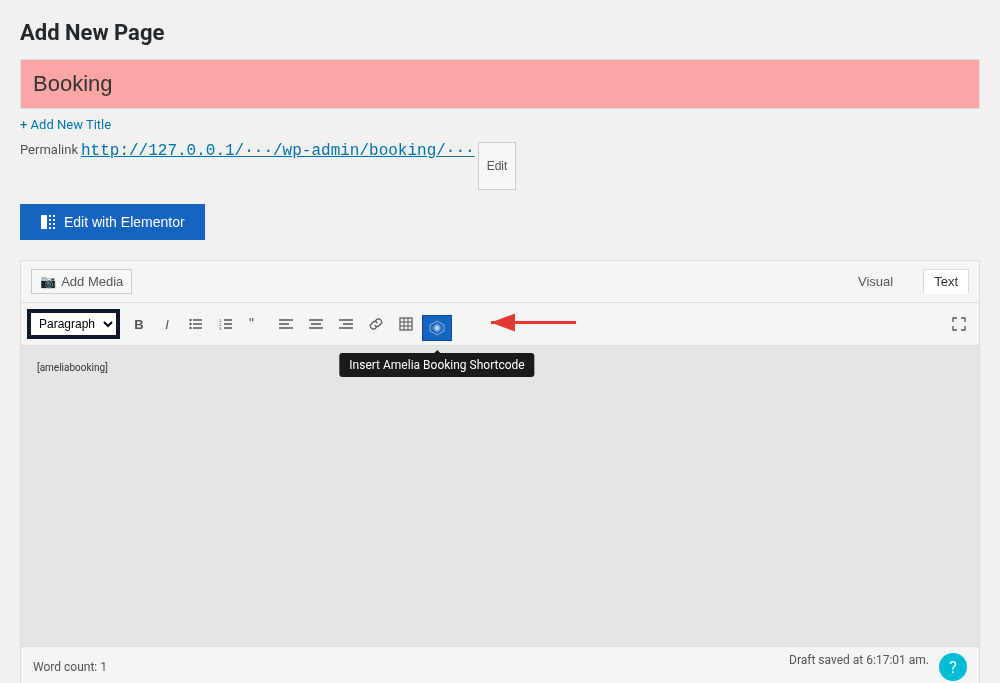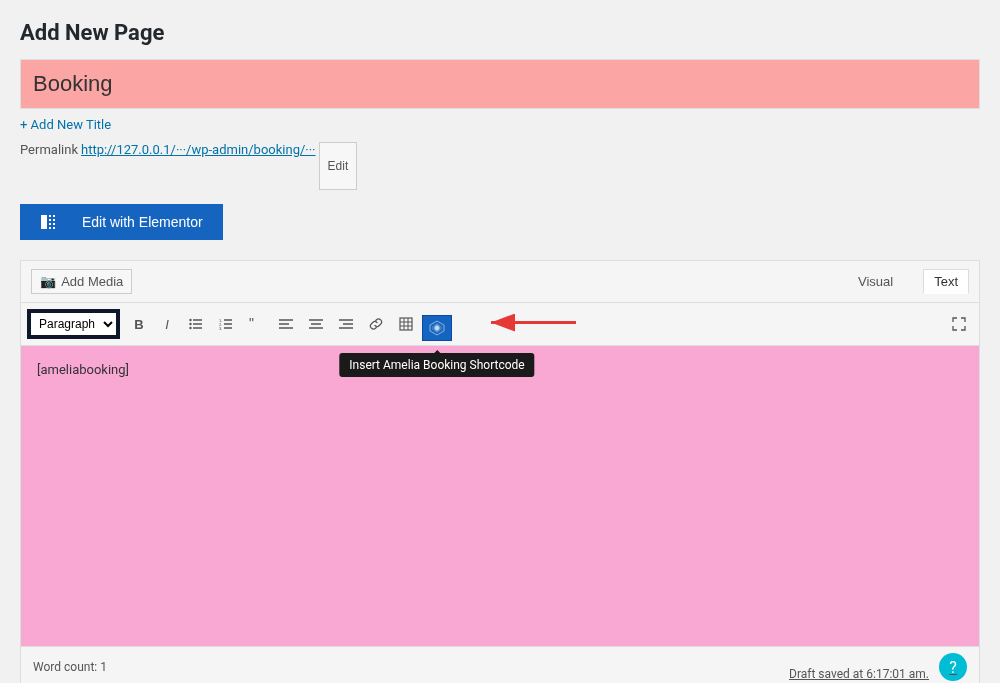--- a/index.html
+++ b/index.html
@@ -57,21 +57,21 @@
       padding: 16px 8px;
       background: #f7f7f7;
       border: 1px solid #ccc;
       color: #555;
       cursor: pointer;
       font-size: 12px;
     }
     .elementor-btn {
       display: inline-flex;
       align-items: center;
-      gap: 26px;
+      gap: 8px;
       padding: 10px 20px;
       background: #1565c0;
       color: #fff;
       border: none;
       cursor: pointer;
       font-size: 14px;
       font-weight: 500;
       text-decoration: none;
       margin-bottom: 20px;
     }
@@ -186,22 +186,22 @@
       position: absolute;
       top: -6px;
       left: 50%;
       transform: translateX(-50%);
       border: 3px solid transparent;
       border-bottom-color: #1a1a1a;
     }
     .editor-content {
       min-height: 300px;
       padding: 16px;
-      background: #f9a8d4;
-      font-size: 13px;
+      background: #e5e5e5;
+      font-size: 10px;
       color: #333;
       outline: none;
       position: relative;
     }
     .editor-footer {
       display: flex;
       justify-content: space-between;
       align-items: center;
       padding: 6px 12px;
       background: #f5f5f5;
@@ -230,21 +230,21 @@
   <h1 class="page-title">Add New Page</h1>
 
   <input type="text" class="title-input" value="Booking" placeholder="Enter title here" style="">
 
   <a class="add-new-title" href="#">
     <span>+ Add New Title</span>
   </a>
 
   <div class="permalink-row">
     <span>Permalink</span>
-    <span class="permalink-url" style="color:#0073aa;text-decoration:underline;font-size:13px;">http://127.0.0.1/···/wp-admin/booking/···</span>
+    <span class="permalink-url" style="color:#0073aa;text-decoration:underline;font-size:16px;font-family:Liberation Mono, monospace;">http://127.0.0.1/···/wp-admin/booking/···</span>
     <button class="permalink-edit-btn">Edit</button>
   </div>
 
   <button class="elementor-btn">
     <span class="elementor-icon">
 
       <svg width="16" height="16" viewBox="0 0 16 16" fill="none">
         <rect x="1" y="1" width="6" height="14" fill="white"></rect>
         <rect x="9" y="1" width="2" height="2" fill="white"></rect>
         <rect x="9" y="5" width="2" height="2" fill="white"></rect>
@@ -378,20 +378,20 @@
 
     <div class="editor-content" contenteditable="true" style="">
       <span>[ameliabooking]</span>
     </div>
 
     <div class="editor-footer">
       <span>
         <span>Word count:</span>
         <span>1</span>
       </span>
-      <div style="display:flex;align-items:flex-end;gap:10px;text-decoration:underline;">
+      <div style="display:flex;align-items:flex-start;gap:10px;">
         <span>Draft saved at 6:17:01 am.</span>
         <div class="teal-circle">?</div>
       </div>
     </div>
 
   </div>
 </div>
 
 </body></html>

